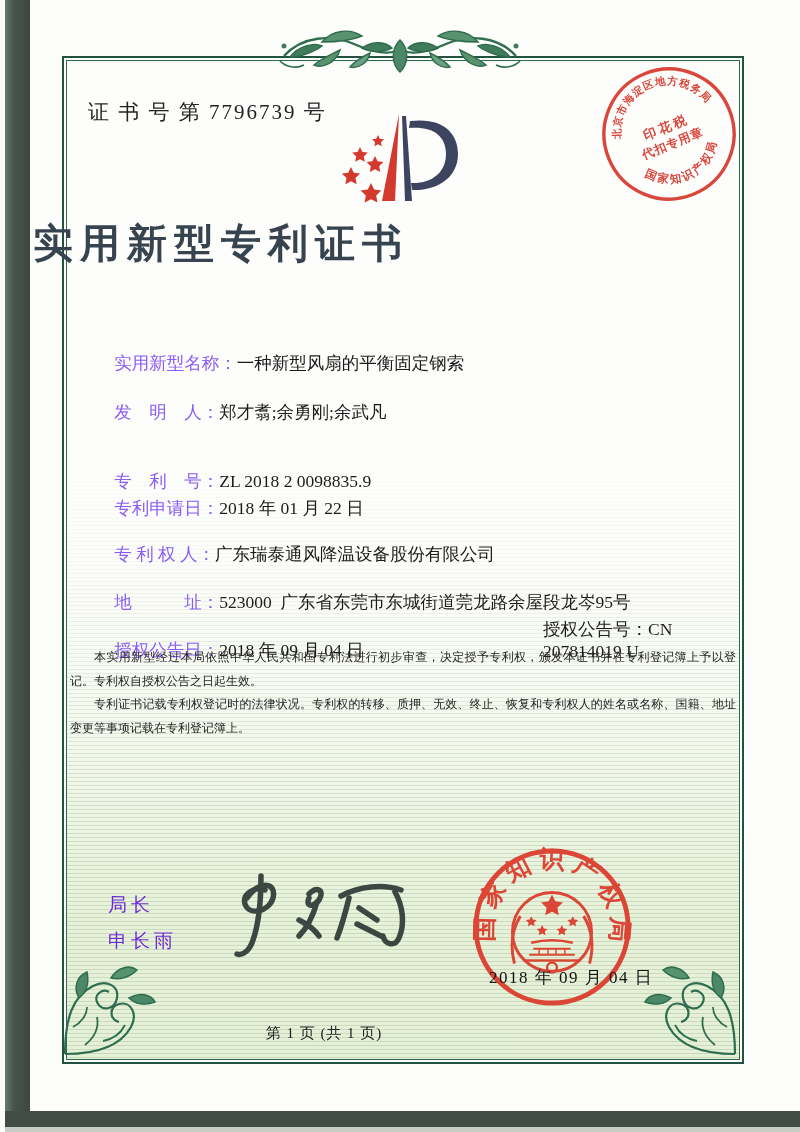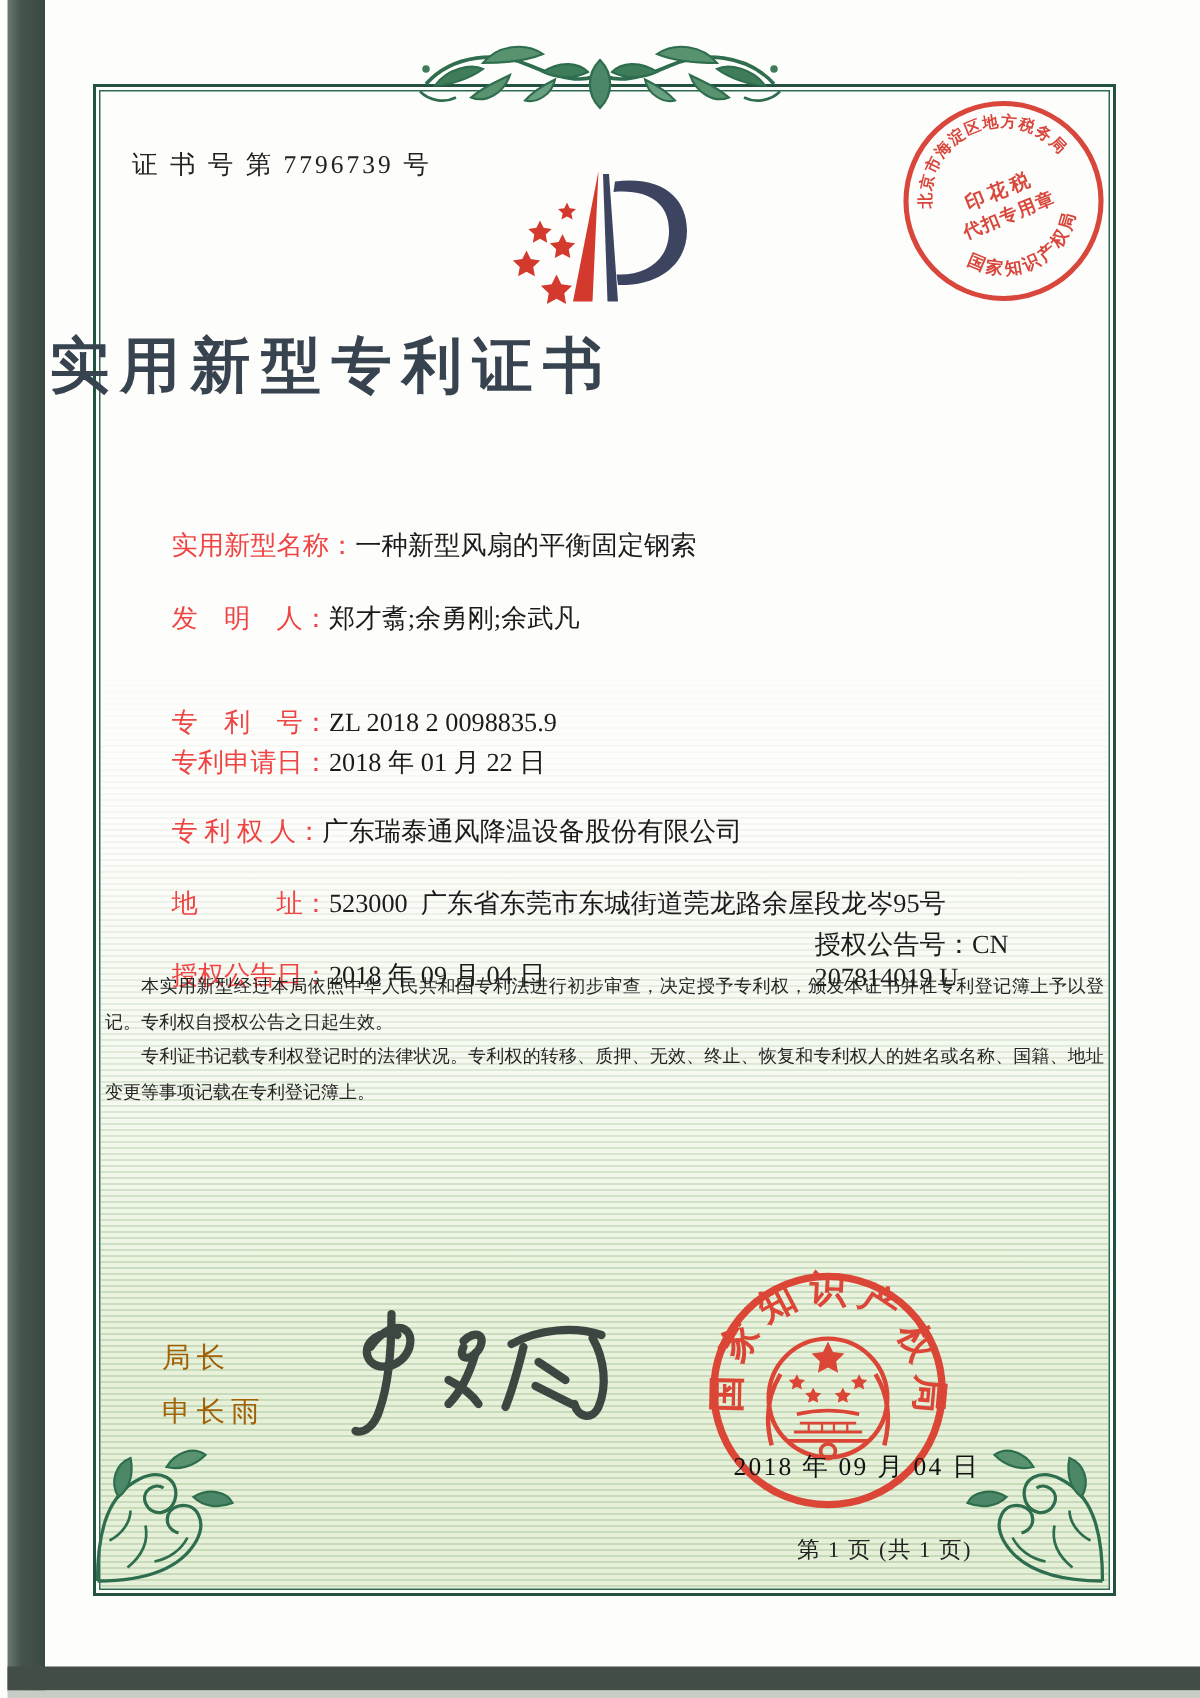--- a/index.html
+++ b/index.html
@@ -20,42 +20,42 @@
   .glines{position:absolute;inset:3px;
         background:repeating-linear-gradient(to bottom,rgba(150,185,140,.38) 0 1px,rgba(255,255,255,0) 1px 4px);
         -webkit-mask-image:linear-gradient(to bottom,transparent 0%,transparent 38%,rgba(0,0,0,.45) 58%,#000 78%);
         mask-image:linear-gradient(to bottom,transparent 0%,transparent 38%,rgba(0,0,0,.45) 58%,#000 78%);}
   
   .top-ornament{position:absolute;left:270px;top:24px;z-index:3;}
   .corner{position:absolute;z-index:3;}
   .corner.left{left:58px;top:948px;}
   .corner.right{left:632px;top:948px;transform:scaleX(-1);}
   
-  .cert-no{position:absolute;left:88px;top:98px;font-size:17px;letter-spacing:2px;color:#222;z-index:4;}
+  .cert-no{position:absolute;left:88px;top:98px;font-size:21px;letter-spacing:2px;color:#222;z-index:4;}
   .logo{position:absolute;left:325px;top:97px;z-index:4;}
   .title{position:absolute;left:0;top:216px;width:800px;font-size:40px;
          font-weight:bold;letter-spacing:7px;color:#37434f;z-index:4;margin-left:33px;}
   .fields{position:absolute;left:0;top:0;width:800px;z-index:4;}
   .f-row{position:absolute;left:88px;font-size:17.5px;white-space:pre-wrap;}
-  .f-label{color:#ef4444;}
+  .f-label{color:#8b5cf6;}
   .f-val{color:#1b1b1b;}
   .f-grant{position:absolute;left:455px;top:0;white-space:pre-wrap;}
   .paras{position:absolute;left:70px;top:646px;width:666px;font-size:12px;line-height:23.6px;
          text-align:justify;color:#242424;z-index:4;}
   .paras p{margin:0;text-indent:2em;white-space:pre-wrap;}
   .officer{position:absolute;left:108px;z-index:5;font-family:Liberation Serif, serif;
-           font-size:19px;letter-spacing:4px;color:#a16207;}
+           font-size:19px;letter-spacing:4px;color:#6d28d9;}
   .officer.t{top:892px;}
   .officer.n{top:928px;}
   .signature{position:absolute;left:213px;top:868px;z-index:5;}
   .tax-stamp{position:absolute;left:598px;top:63px;z-index:5;transform:rotate(-22deg);opacity:.92;}
   .cnipa-seal{position:absolute;left:468px;top:843px;z-index:5;opacity:.93;}
   .seal-date{position:absolute;left:489px;top:966px;font-size:17px;letter-spacing:1.5px;
              color:#111;z-index:6;white-space:pre-wrap;}
-  .footer{position:absolute;left:0;top:1024px;width:648px;text-align:right;font-size:15px;
+  .footer{position:absolute;left:0;top:1024px;width:648px;text-align:center;font-size:15px;
           letter-spacing:1px;color:#222;z-index:4;}
 </style>
 </head>
 <body>
 
 <div class="scan">
 
   <div class="edge-left"></div>
   <div class="edge-bottom"></div>
   <div class="edge-bottom-light"></div>

